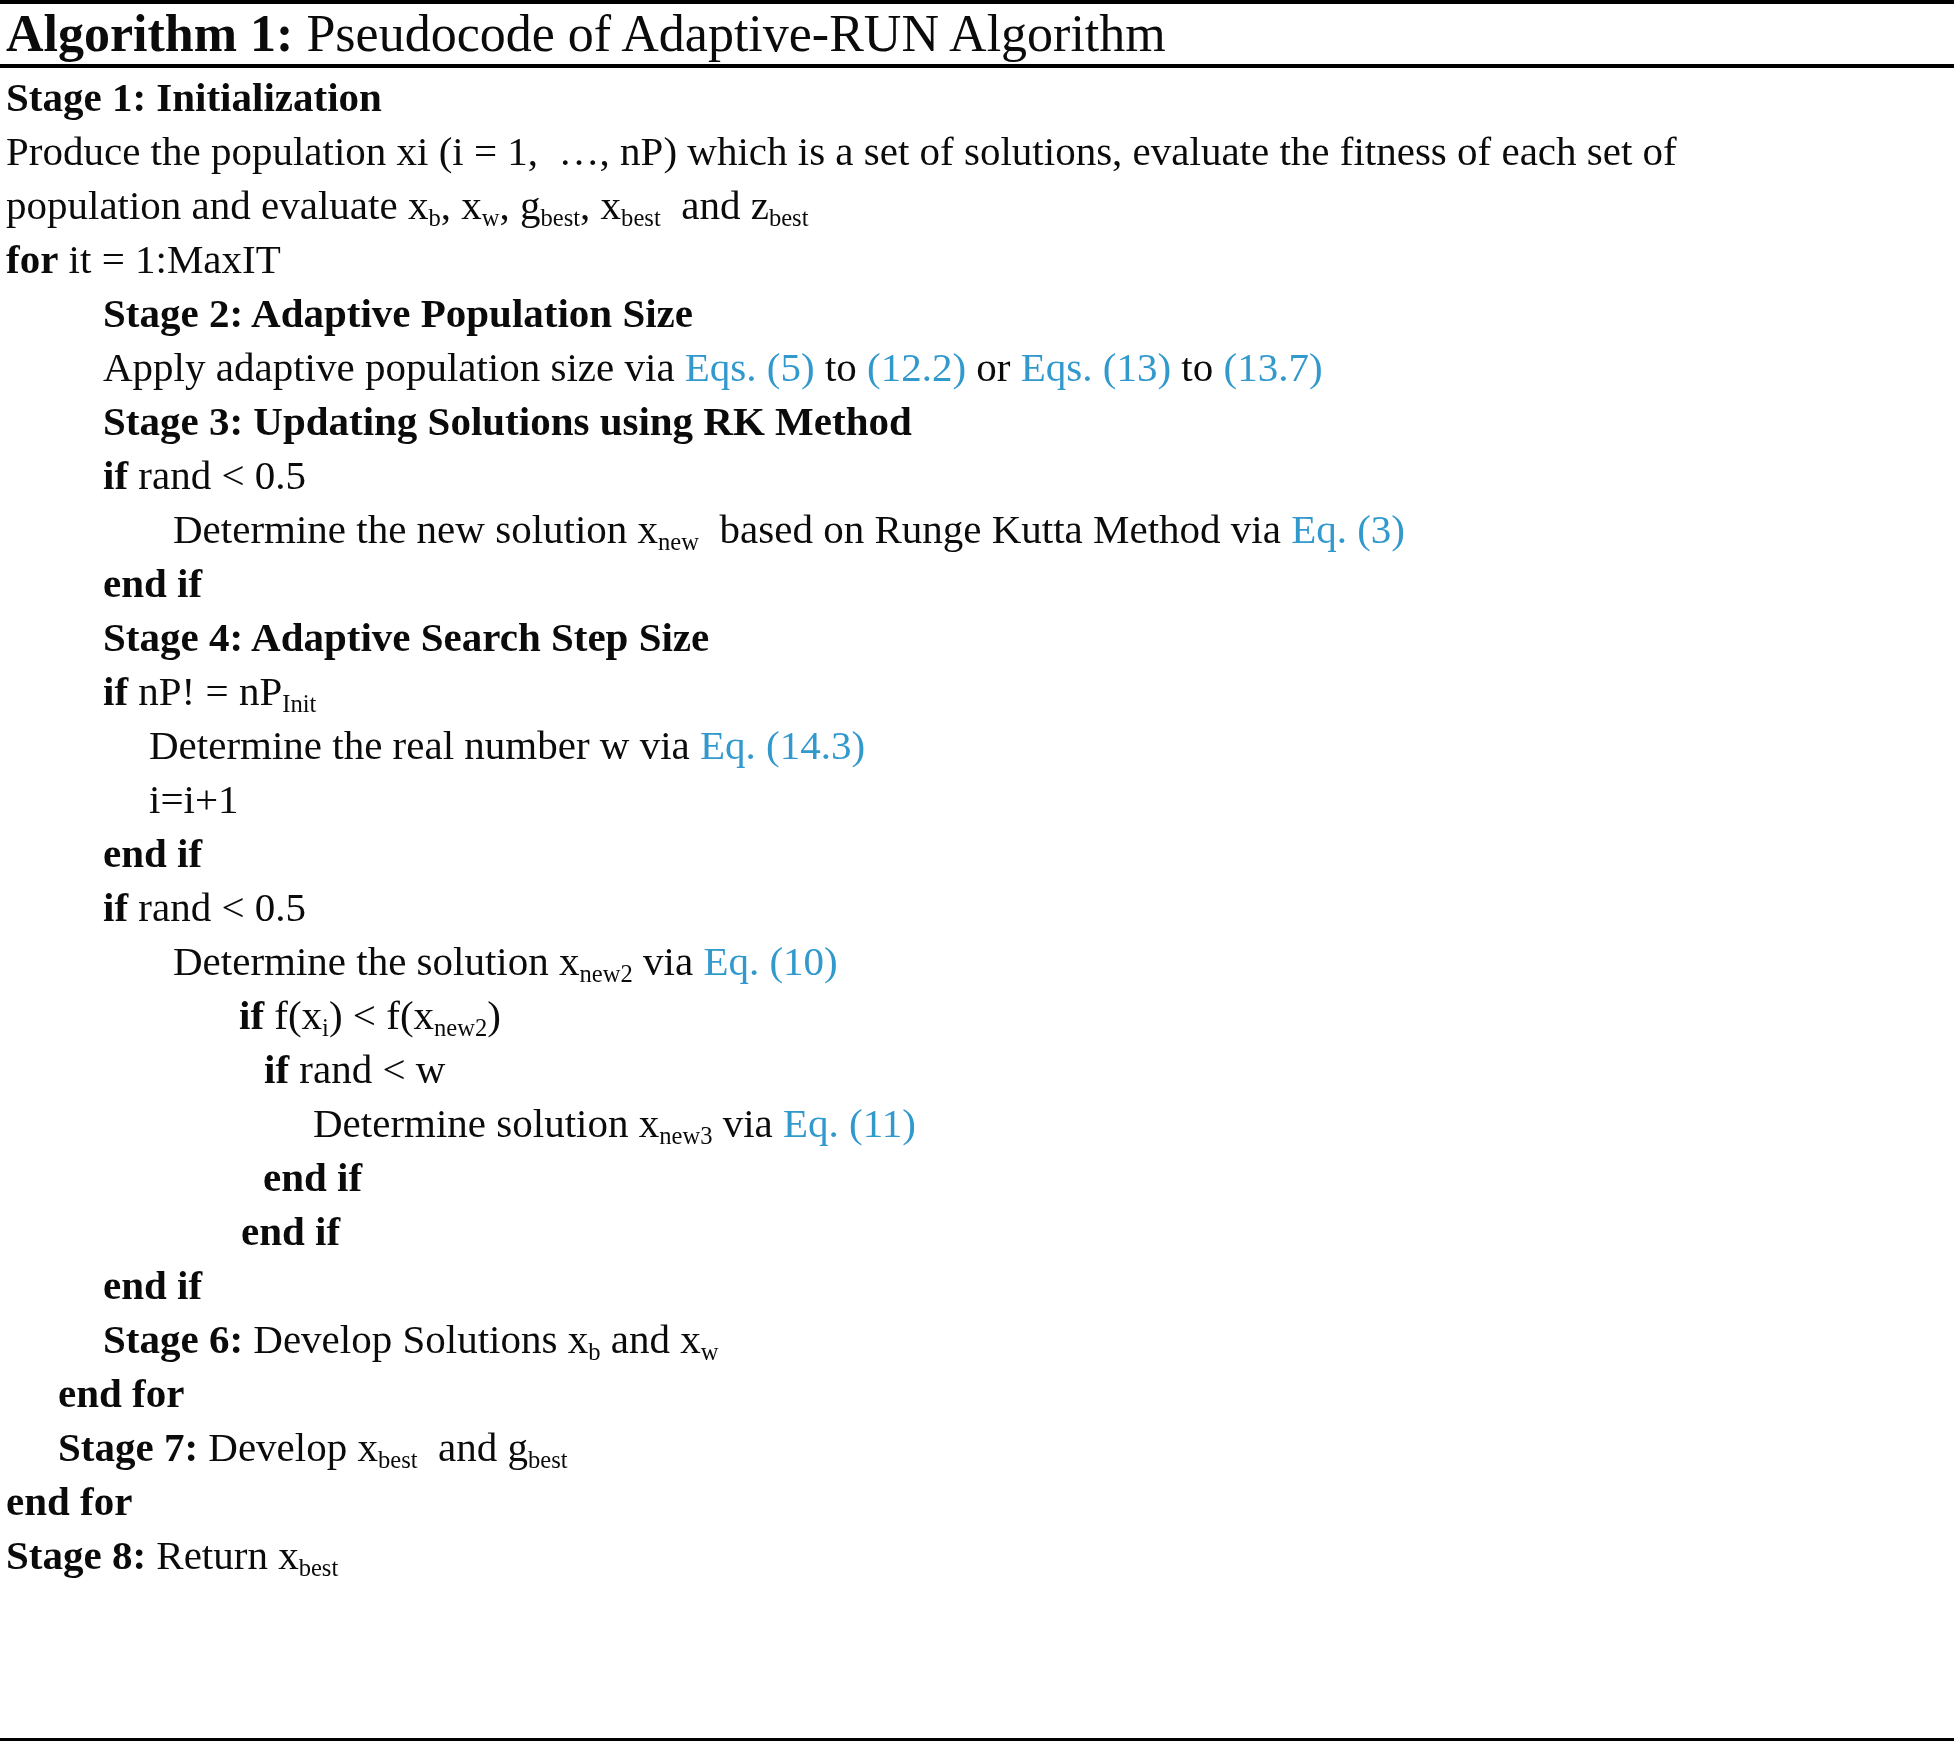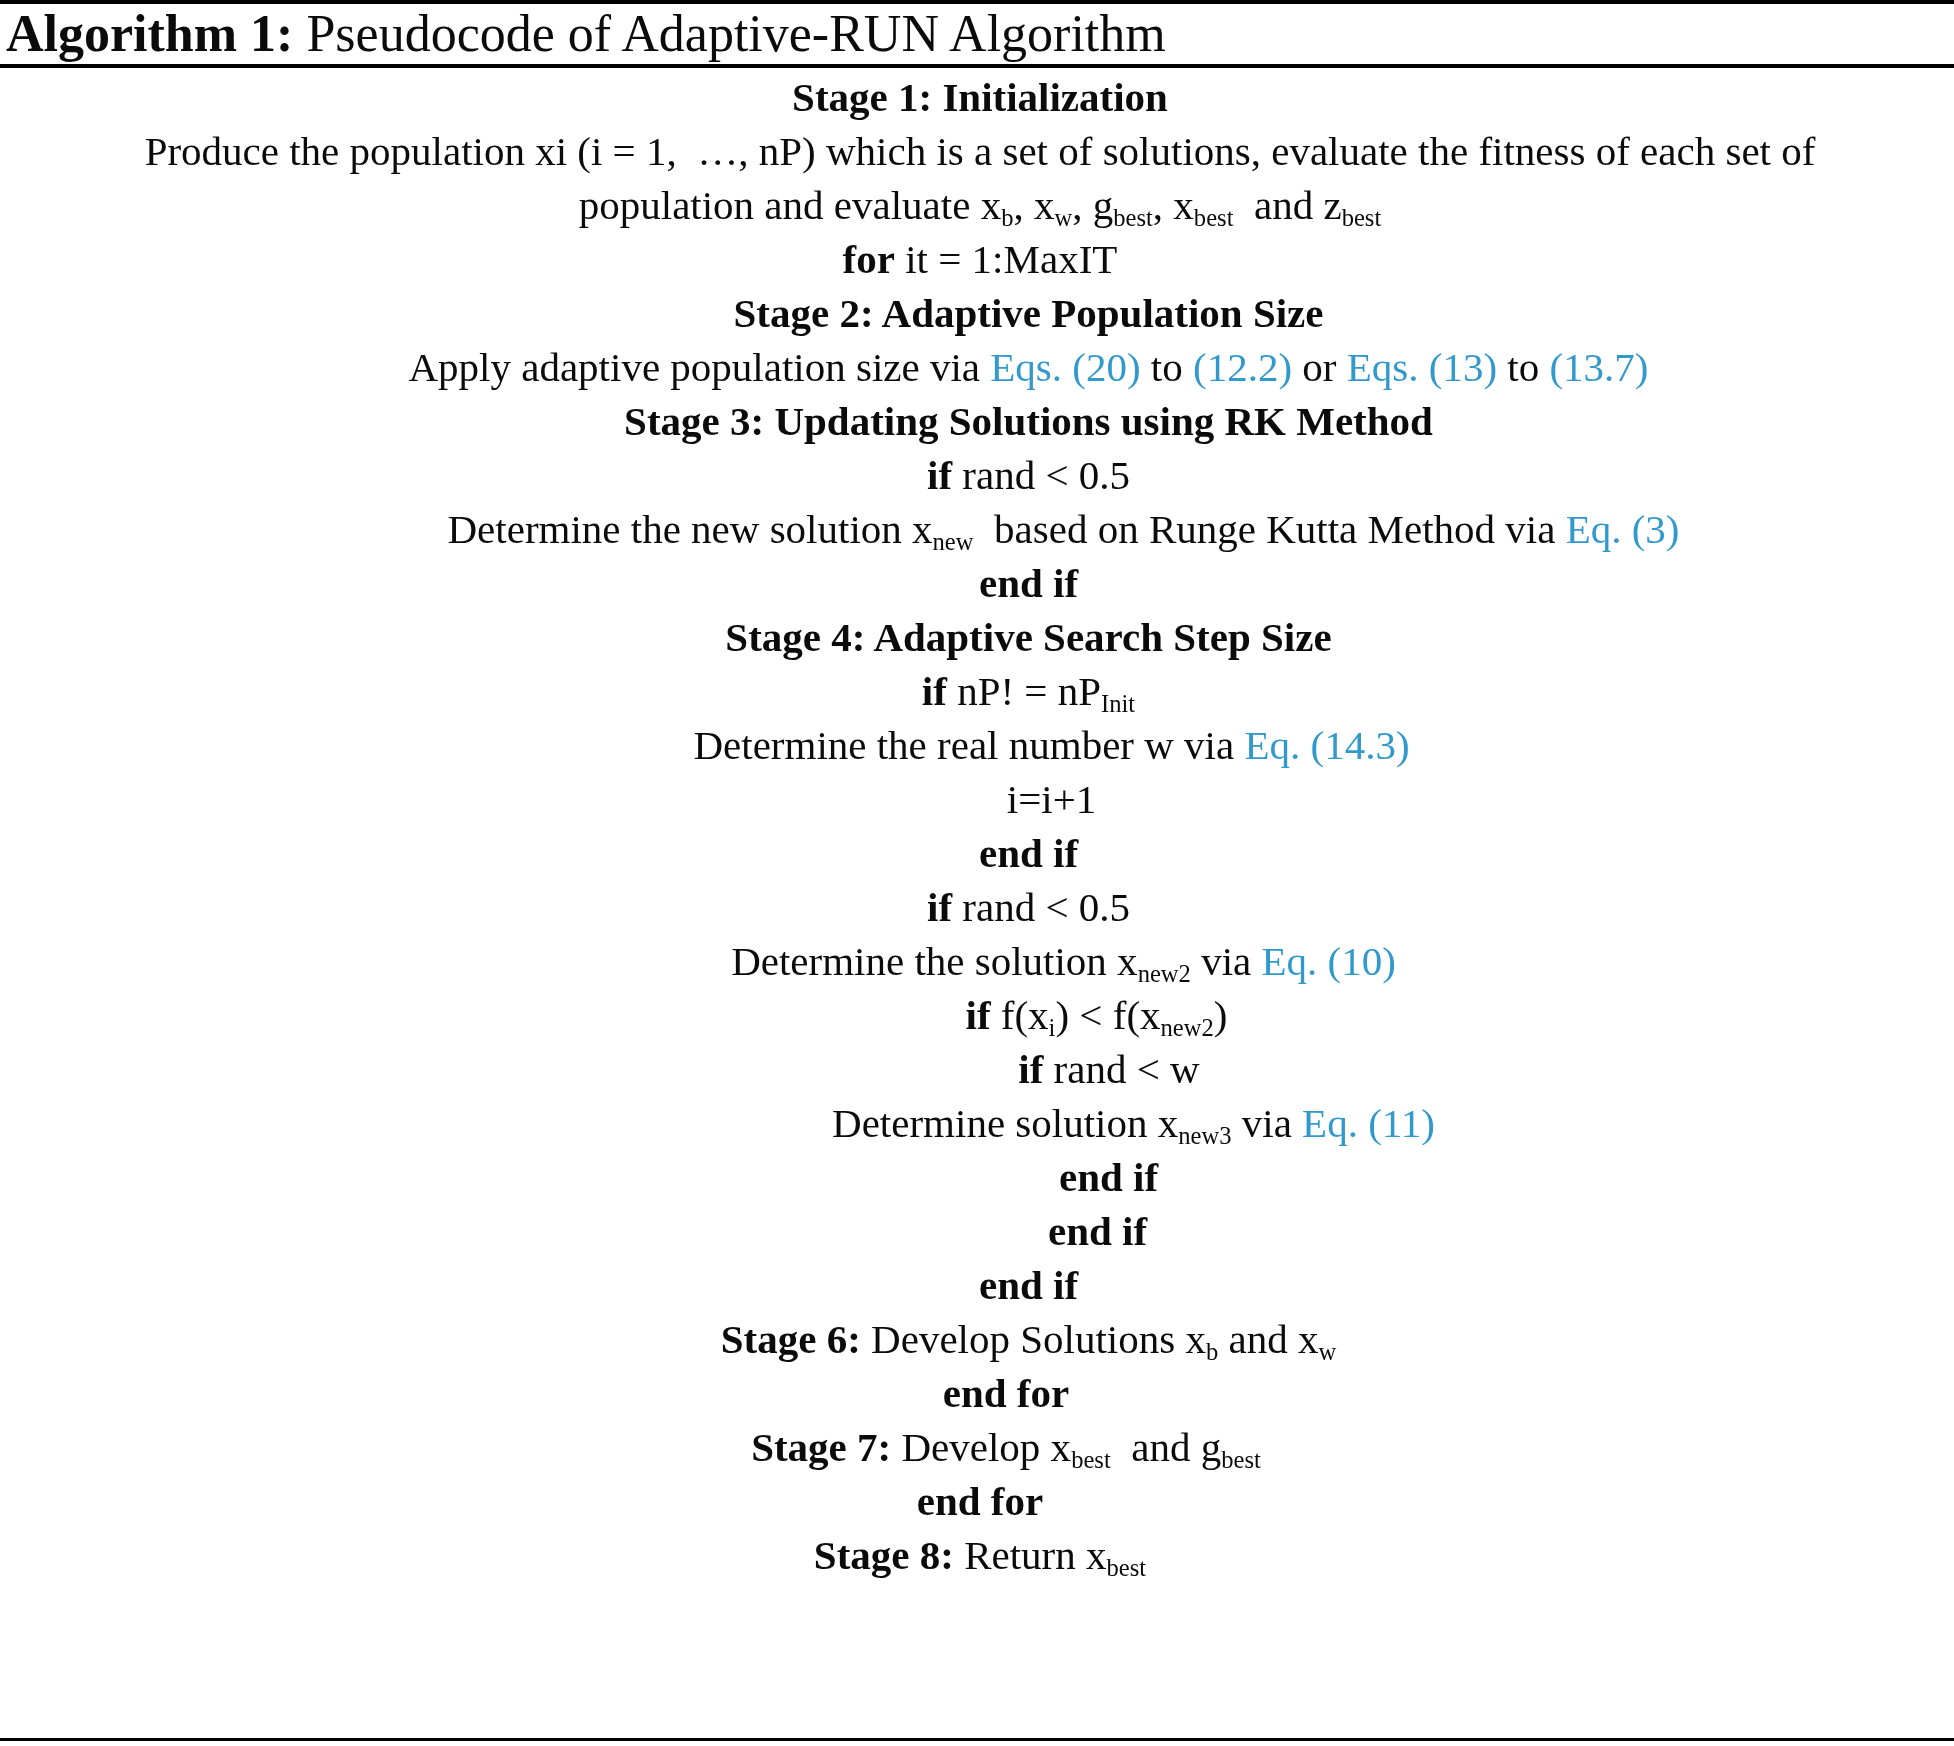--- a/index.html
+++ b/index.html
@@ -17,21 +17,21 @@
   .mid-rule    { height: 4px; background: var(--rule-color); width: 100%; }
   .bottom-rule { height: 3px; background: var(--rule-color); width: 100%;
                  position: absolute; left: 0; bottom: 5px; }
   .header {
     font-size: 52px;
     line-height: 56px;
     padding: 2px 8px 2px 6px;
     white-space: pre;
   }
   .header .algo-label { font-weight: 700; }
-  .algo-body { padding: 2px 0 0 6px; text-align: center; }
+  .algo-body { padding: 2px 0 0 6px; }
   .line {
     font-size: 41px;
     line-height: 54px;
     white-space: pre;
   }
   .bold { font-weight: 700; }
   .link { color: var(--link-color); cursor: pointer; }
   .sub  { font-size: 0.60em; vertical-align: -0.28em; line-height: 0; }
 </style>
 </head>
@@ -43,21 +43,21 @@
   <div class="header"><span class="algo-label">Algorithm 1:</span><span> Pseudocode of Adaptive-RUN Algorithm</span></div>
 
   <div class="mid-rule"></div>
 
   <div class="algo-body">
       <div class="line" style="padding-left: 0px;"><span class="bold">Stage 1: Initialization</span></div>
       <div class="line" style="padding-left: 0px;"><span>Produce the population xi (i = 1,  …, nP) which is a set of solutions, evaluate the fitness of each set of</span></div>
       <div class="line" style="padding-left: 0px;"><span>population and evaluate x</span><span class="sub">b</span><span>, x</span><span class="sub">w</span><span>, g</span><span class="sub">best</span><span>, x</span><span class="sub">best</span><span>  and z</span><span class="sub">best</span></div>
       <div class="line" style="padding-left: 0px;"><span class="bold">for</span><span> it = 1:MaxIT</span></div>
       <div class="line" style="padding-left: 97px;"><span class="bold">Stage 2: Adaptive Population Size</span></div>
-      <div class="line" style="padding-left: 97px;"><span>Apply adaptive population size via </span><span class="link">Eqs. (20)</span><span> to </span><span class="link">(12.2)</span><span> or </span><span class="link">Eqs. (13)</span><span> to </span><span class="link">(13.7)</span></div>
+      <div class="line" style="padding-left: 97px;"><span>Apply adaptive population size via </span><span class="link">Eqs. (5)</span><span> to </span><span class="link">(12.2)</span><span> or </span><span class="link">Eqs. (13)</span><span> to </span><span class="link">(13.7)</span></div>
       <div class="line" style="padding-left: 97px;"><span class="bold">Stage 3: Updating Solutions using RK Method</span></div>
       <div class="line" style="padding-left: 97px;"><span class="bold">if</span><span> rand &lt; 0.5</span></div>
       <div class="line" style="padding-left: 167px;"><span>Determine the new solution x</span><span class="sub">new</span><span>  based on Runge Kutta Method via </span><span class="link">Eq. (3)</span></div>
       <div class="line" style="padding-left: 97px;"><span class="bold">end if</span></div>
       <div class="line" style="padding-left: 97px;"><span class="bold">Stage 4: Adaptive Search Step Size</span></div>
       <div class="line" style="padding-left: 97px;"><span class="bold">if</span><span> nP! = nP</span><span class="sub">Init</span></div>
       <div class="line" style="padding-left: 143px;"><span>Determine the real number w via </span><span class="link">Eq. (14.3)</span></div>
       <div class="line" style="padding-left: 143px;"><span>i=i+1</span></div>
       <div class="line" style="padding-left: 97px;"><span class="bold">end if</span></div>
       <div class="line" style="padding-left: 97px;"><span class="bold">if</span><span> rand &lt; 0.5</span></div>

